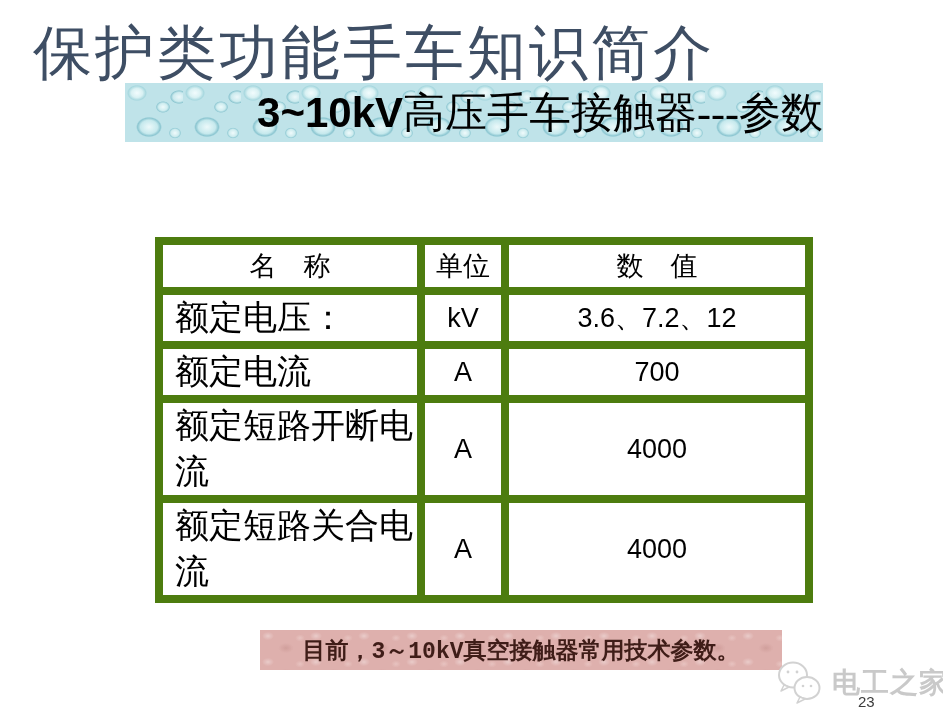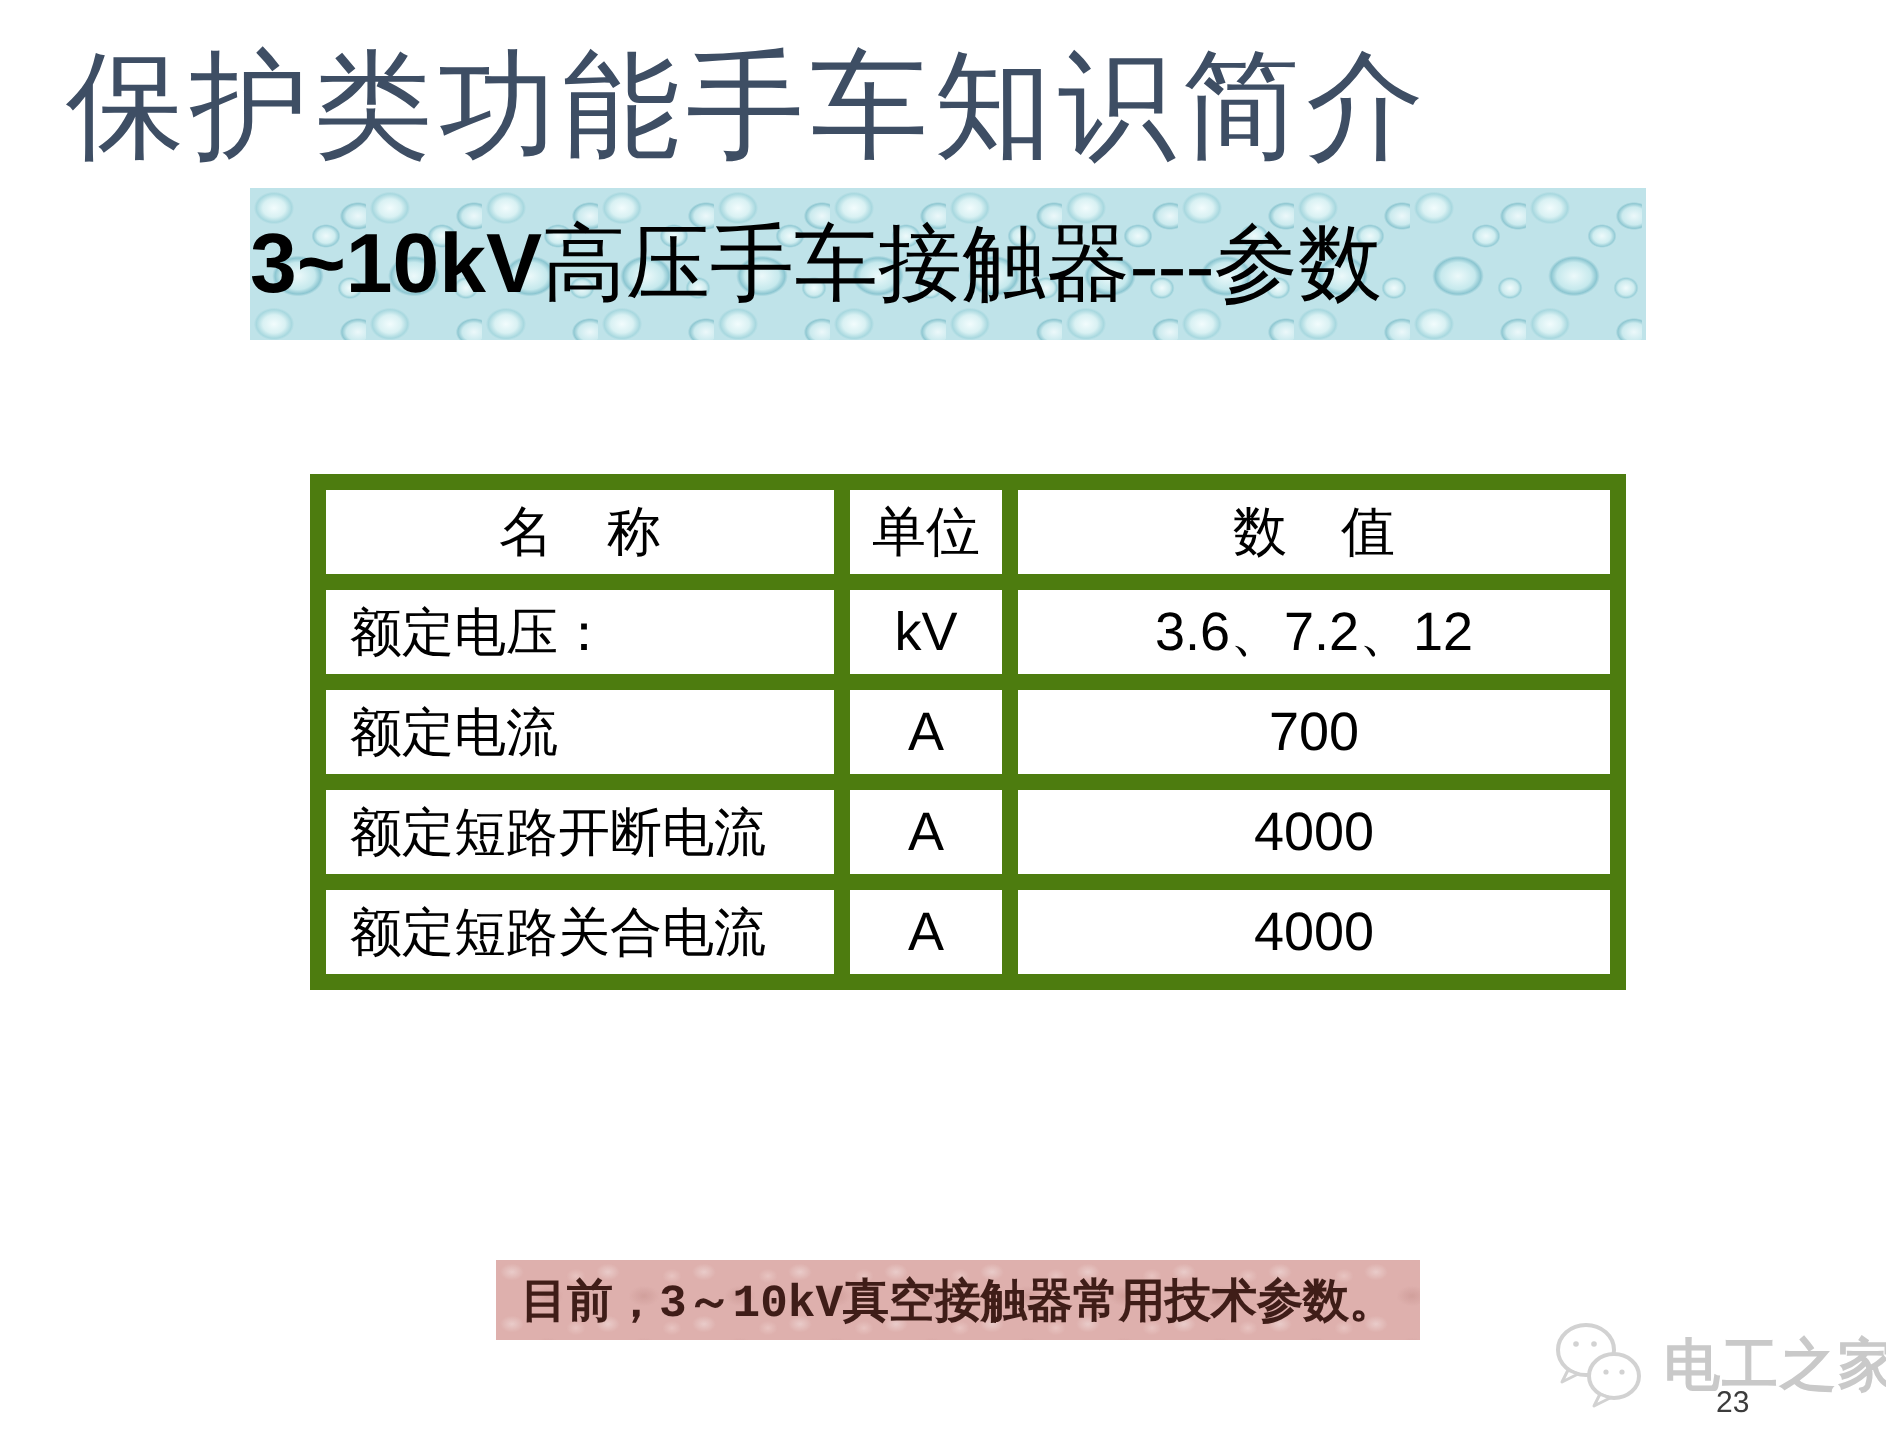--- a/index.html
+++ b/index.html
@@ -19,25 +19,25 @@
     font-size:59px;
     font-weight:400;
     letter-spacing:3px;
     color:#3e4e64;
     white-space:nowrap;
   }
 
   
   .banner {
     position:absolute;
-    left:125px; top:94px;
-    width:698px; height:76px;
+    left:125px; top:83px;
+    width:698px; height:59px;
     display:flex;
     align-items:center;
-    justify-content:flex-start;
+    justify-content:flex-end;
     background-color:#bfe3e9;
     background-image:
       radial-gradient(ellipse 16px 13px at 12px 10px, #f2fcfd 0%, #d9f1f3 35%, #a8d8df 55%, rgba(168,216,223,0) 63%),
       radial-gradient(ellipse 11px 9px  at 38px 24px, #eefafb 0%, #cfedf0 40%, #96ccd6 58%, rgba(150,204,214,0) 66%),
       radial-gradient(ellipse 19px 15px at 24px 44px, #ecf9fa 0%, #c6e9ed 45%, #8cc6d1 60%, rgba(140,198,209,0) 68%),
       radial-gradient(ellipse 9px 8px   at 50px 50px, #f0fbfc 0%, #cdebee 45%, #9bd0d9 60%, rgba(155,208,217,0) 70%),
       radial-gradient(ellipse 13px 10px at 54px 14px, #ecf8fa 0%, #cbeaee 45%, #90c8d2 62%, rgba(144,200,210,0) 70%);
     background-size:58px 58px;
   }
   .banner-kv {
@@ -76,35 +76,35 @@
   table.param-table .col-unit  { width:84px;  }
   table.param-table .col-value { width:304px; }
   th.hdr {
     font-family:"Liberation Serif", serif;
     font-weight:400;
     font-size:27px;
     text-align:center;
   }
   td.cell-name {
     font-family:"Liberation Serif", serif;
-    font-size:26px;
+    font-size:34px;
     text-align:left;
     padding-left:12px;
   }
   td.cell-unit, td.cell-value {
     font-family:"Liberation Sans", sans-serif;
     font-size:27px;
     text-align:center;
   }
 
   
   .note {
     position:absolute;
-    left:248px; top:630px;
-    width:462px; height:40px;
+    left:260px; top:630px;
+    width:522px; height:40px;
     display:flex;
     align-items:center;
     justify-content:center;
     background-color:#deb0ad;
     background-image:
       radial-gradient(ellipse 10px 7px at 8px 6px,  rgba(255,255,255,0.35) 0%, rgba(255,255,255,0) 60%),
       radial-gradient(ellipse 12px 8px at 26px 18px, rgba(170,110,105,0.25) 0%, rgba(170,110,105,0) 65%),
       radial-gradient(ellipse 8px 6px  at 40px 8px,  rgba(255,240,238,0.30) 0%, rgba(255,240,238,0) 60%);
     background-size:48px 26px;
     color:#3f1d18;

